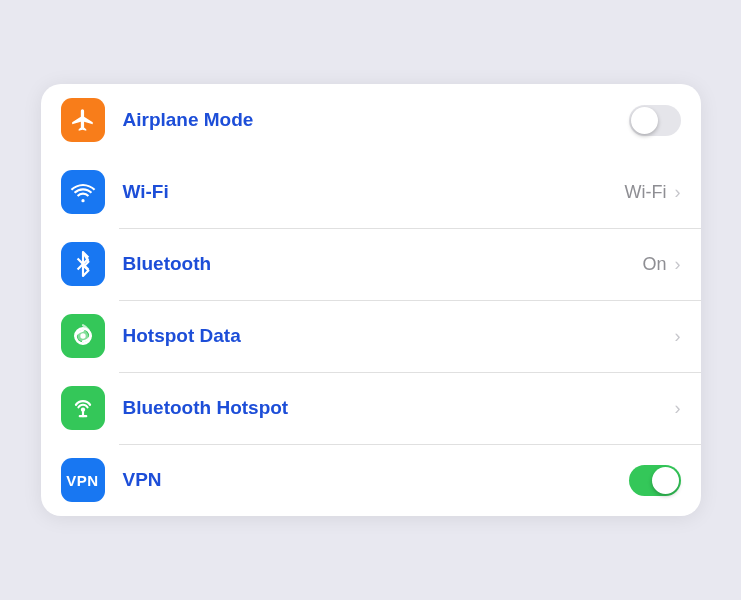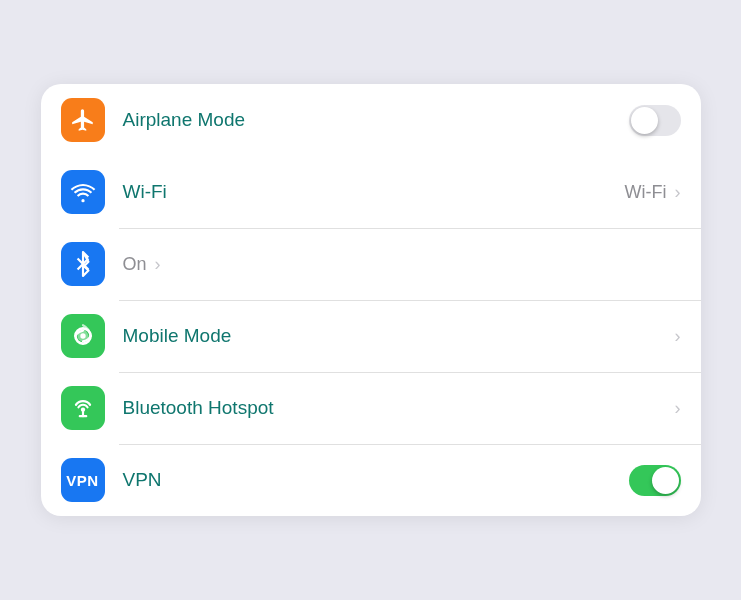--- a/index.html
+++ b/index.html
@@ -59,22 +59,22 @@
 
     .icon-wrap.orange { background-color: #f87d1a; }
     .icon-wrap.blue   { background-color: #1877f2; }
     .icon-wrap.blue-bt { background-color: #1877f2; }
     .icon-wrap.green  { background-color: #34c759; }
     .icon-wrap.green2 { background-color: #34c759; }
     .icon-wrap.blue-vpn { background-color: #1877f2; border-radius: 11px; }
 
     .row-label {
       font-size: 19px;
-      font-weight: 400;
-      color: #0f766e;
+      font-weight: 700;
+      color: #1d4ed8;
       flex: 1;
     }
 
     .row-right {
       display: flex;
       align-items: center;
       gap: 6px;
       color: #8e8e93;
       font-size: 18px;
     }
@@ -158,38 +158,39 @@
       </div>
     </div>
     <div class="settings-row">
       <div class="icon-wrap blue-bt">
         <svg width="22" height="26" viewBox="0 0 16 24" fill="white" xmlns="http://www.w3.org/2000/svg">
       <path d="M13 6L8 1v22l5-5-4-4 4-4L8 1" stroke="white" stroke-width="2" fill="none" stroke-linejoin="round"></path>
       <polyline points="3,7 13,17" stroke="white" stroke-width="2" fill="none"></polyline>
       <polyline points="3,17 13,7" stroke="white" stroke-width="2" fill="none"></polyline>
     </svg>
       </div>
+      <span class="row-label">Bluetooth</span>
       <div class="row-right">
         <span>On</span>
         <span class="chevron">›</span>
       </div>
     </div>
     <div class="settings-row">
       <div class="icon-wrap green">
         <svg width="26" height="26" viewBox="0 0 24 24" fill="white" xmlns="http://www.w3.org/2000/svg">
       <circle cx="12" cy="12" r="7" fill="none" stroke="white" stroke-width="2.5"></circle>
       <path d="M12 5 C12 5 7 9 7 12 C7 15 9.5 17 12 17 C14.5 17 17 15 17 12 C17 9 12 5 12 5Z" fill="white" opacity="0.4"></path>
       <path d="M5 12 C5 12 7 8 12 7" stroke="white" stroke-width="2" fill="none" stroke-linecap="round"></path>
       <path d="M19 12 C19 12 17 16 12 17" stroke="white" stroke-width="2" fill="none" stroke-linecap="round"></path>
       <circle cx="12" cy="12" r="2.5" fill="white"></circle>
 
       <path d="M12 2 Q18 5 19 12" stroke="white" stroke-width="2" fill="none" stroke-linecap="round" opacity="0.7"></path>
     </svg>
       </div>
-      <span class="row-label">Mobile Mode</span>
+      <span class="row-label">Hotspot Data</span>
       <div class="row-right">
         <span class="chevron">›</span>
       </div>
     </div>
     <div class="settings-row">
       <div class="icon-wrap green2">
         <svg width="26" height="26" viewBox="0 0 24 24" fill="none" xmlns="http://www.w3.org/2000/svg">
       <path d="M10 13.5a2 2 0 1 0 4 0 2 2 0 0 0-4 0z" fill="white"></path>
       <path d="M7.8 11.3a5 5 0 0 1 8.4 0" stroke="white" stroke-width="2" fill="none" stroke-linecap="round"></path>
       <path d="M5.5 9a8 8 0 0 1 13 0" stroke="white" stroke-width="2" fill="none" stroke-linecap="round"></path>

